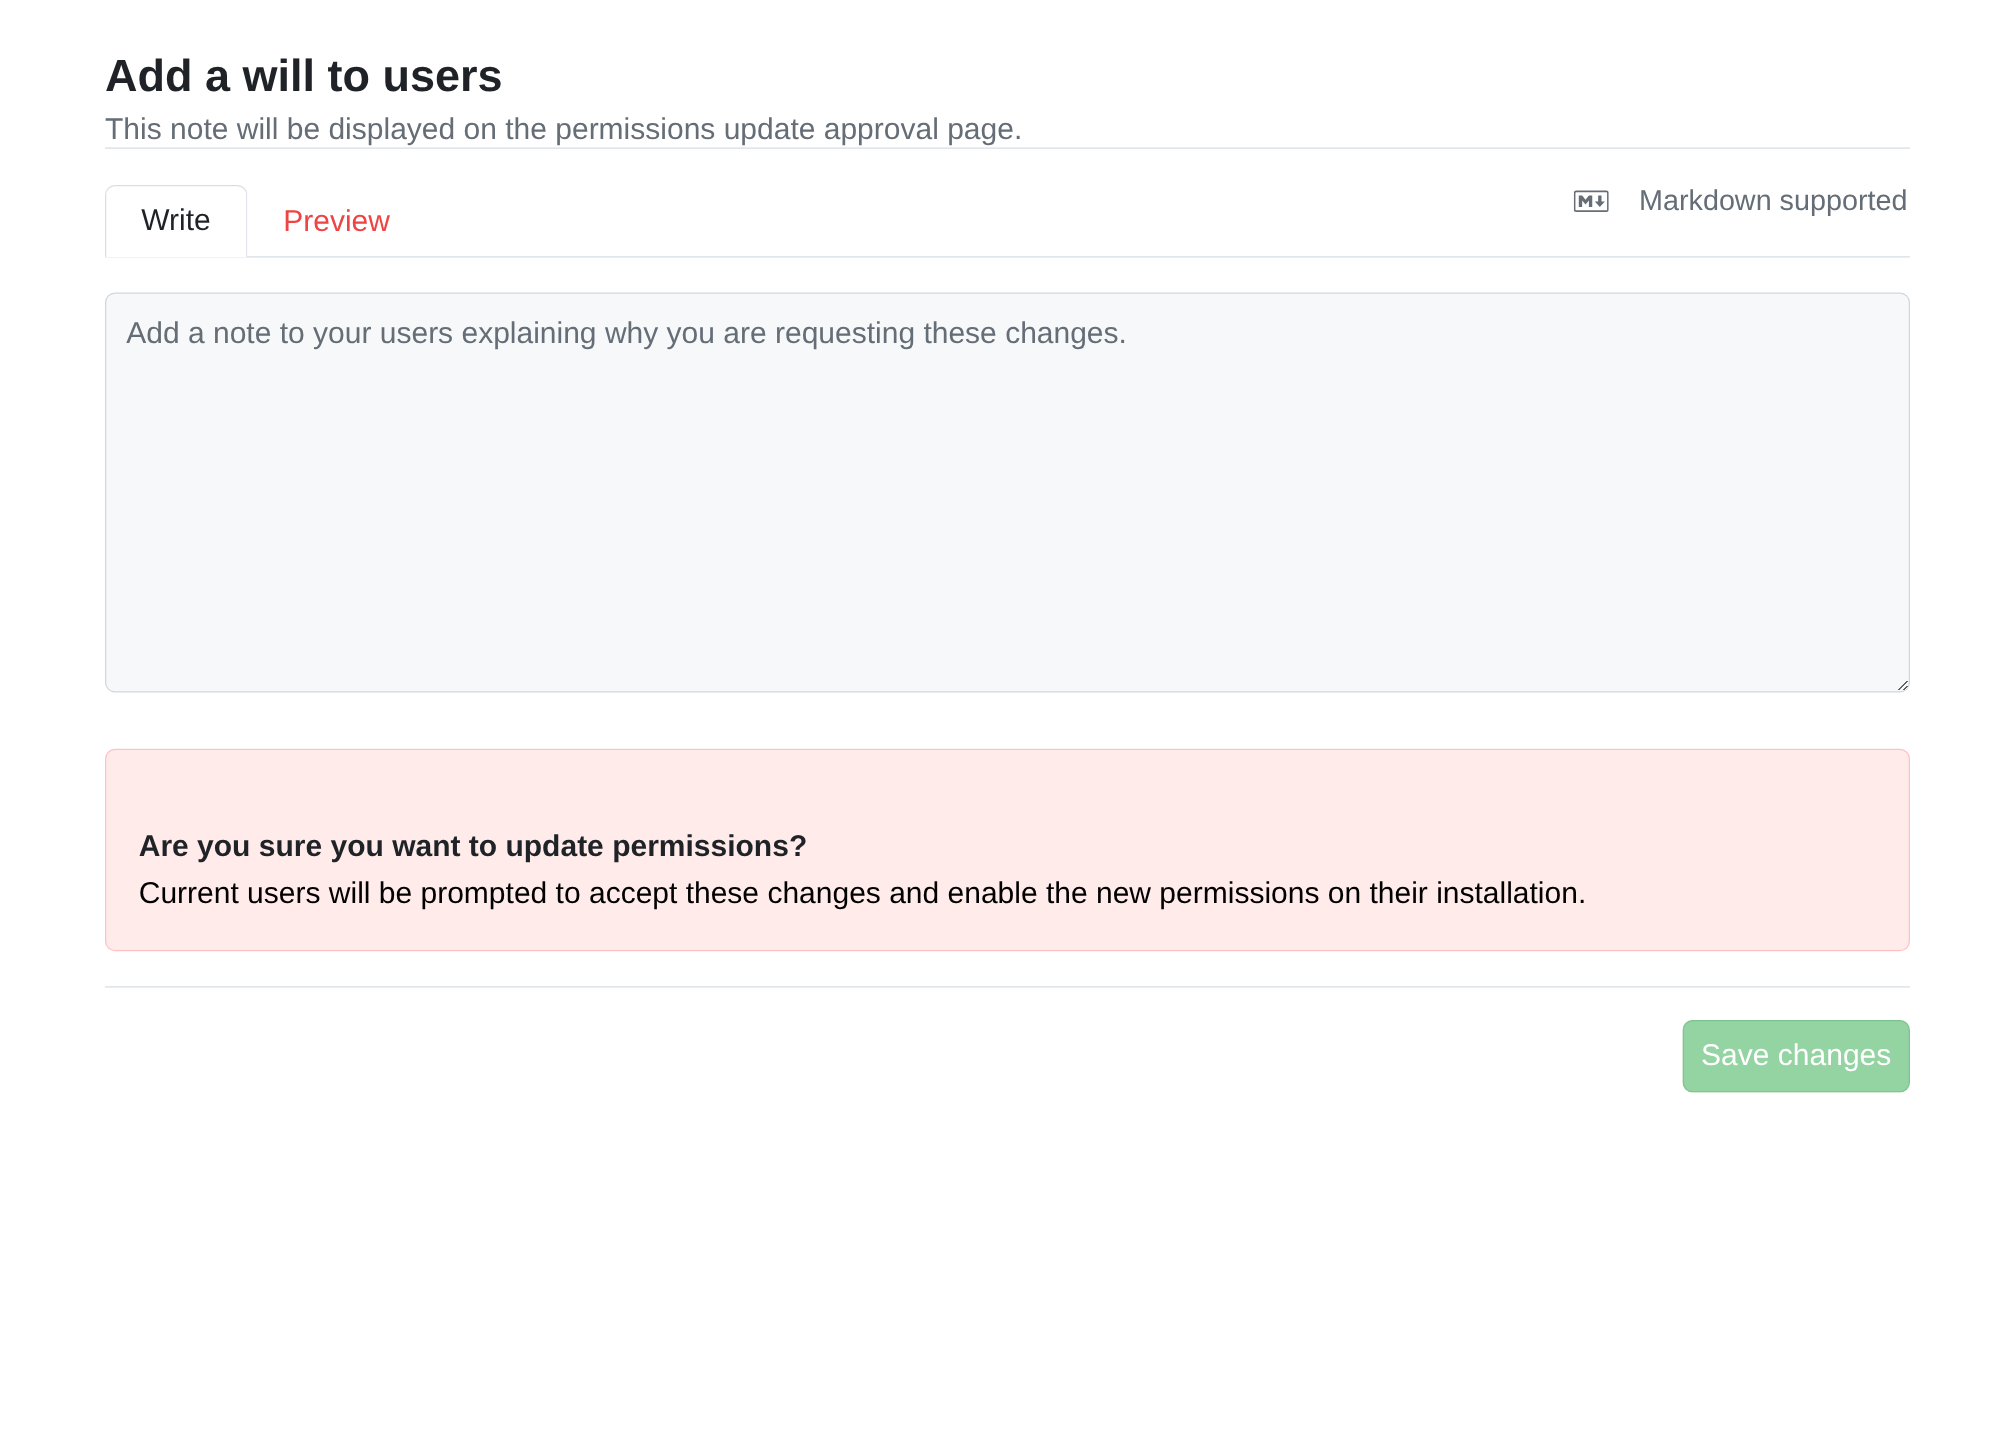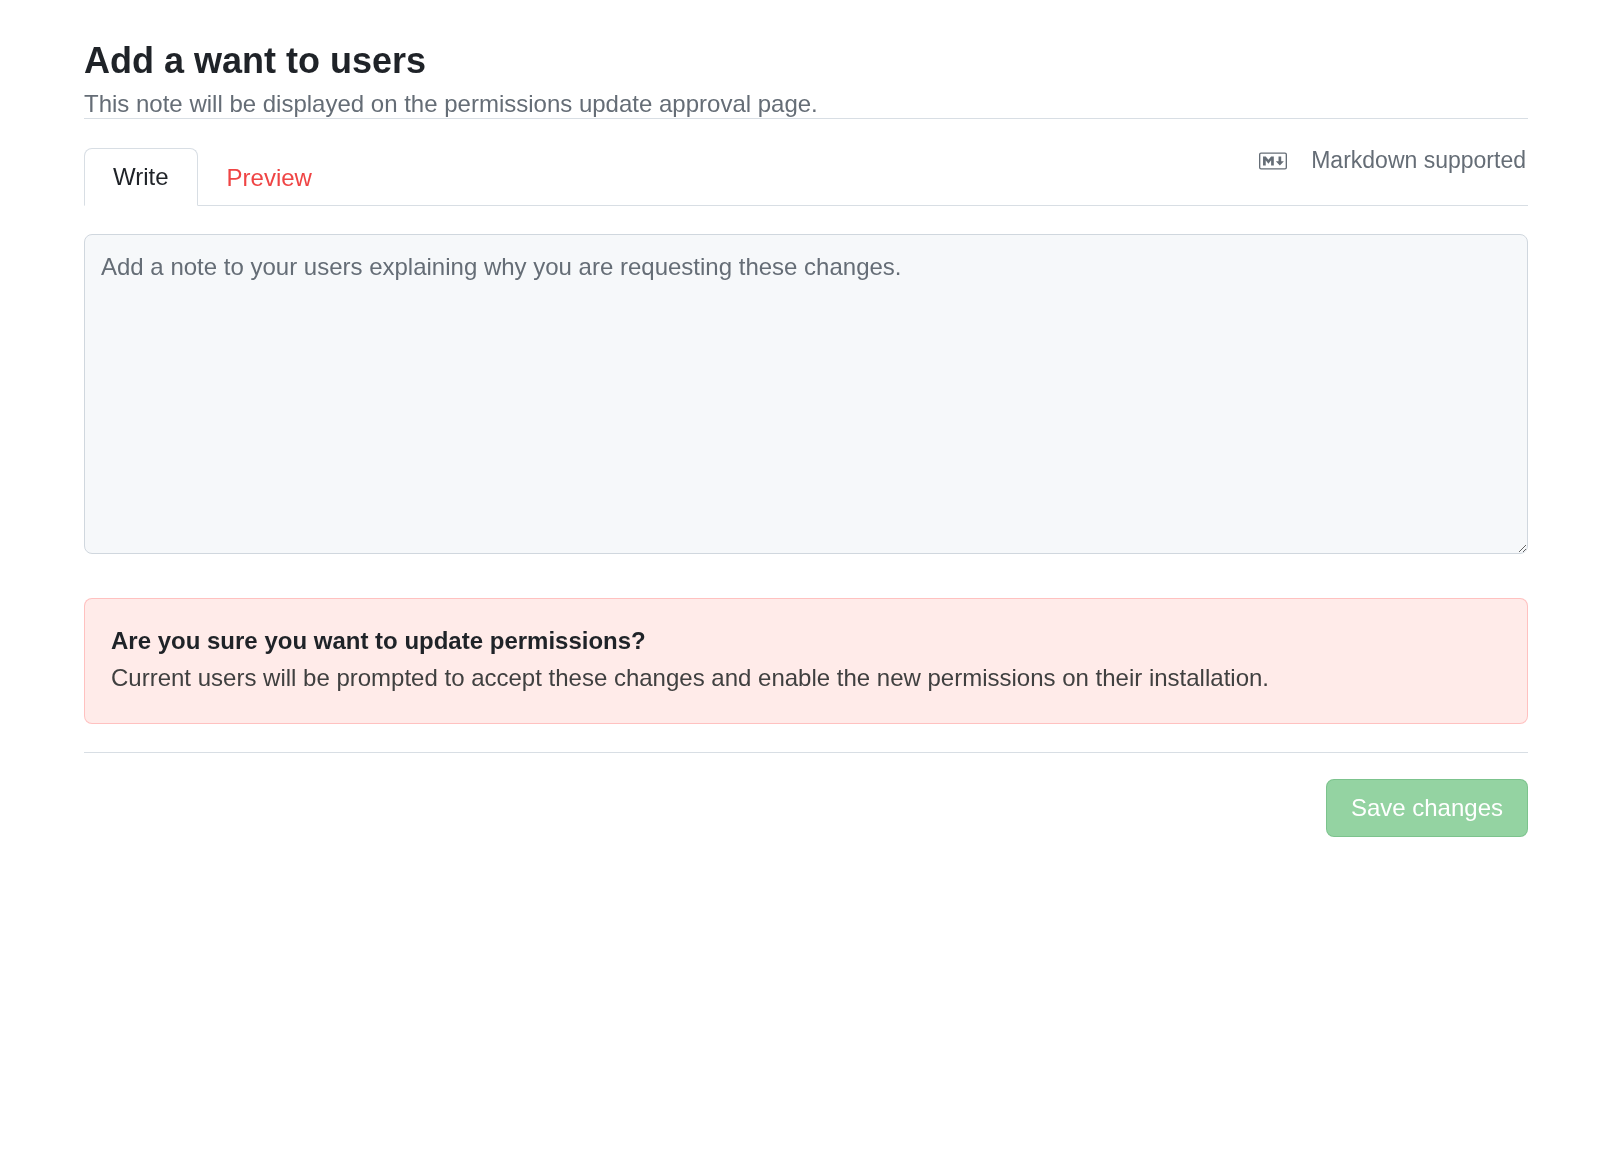--- a/index.html
+++ b/index.html
@@ -93,53 +93,54 @@
       padding: 28px 26px;
       background: #ffebe9;
       border: 1px solid rgba(255, 129, 130, 0.4);
       border-radius: 8px;
     }
     .alert-title {
       font-size: 24px;
       font-weight: 700;
       color: #1f2328;
       margin-bottom: 6px;
+      margin-top: 36px;
     }
     .alert-body {
       font-size: 24px;
-      color: #404040;
+      color: #000000;
       line-height: 1.4;
     }
     .divider {
       margin-top: 28px;
       border: none;
       border-top: 1px solid #d8dee4;
     }
     .footer-actions {
       display: flex;
       justify-content: flex-end;
       margin-top: 26px;
     }
     .save-button {
       font-size: 24px;
       font-weight: 500;
       color: #ffffff;
       background: #94d3a2;
       border: 1px solid rgba(31, 136, 61, 0.2);
       border-radius: 8px;
-      padding: 14px 24px;
+      padding: 14px 14px;
       cursor: not-allowed;
     }
   </style>
 </head>
 <body>
 
 
 
-<h1 class="page-title">Add a want to users</h1>
+<h1 class="page-title">Add a will to users</h1>
 <p class="page-subtitle">This note will be displayed on the permissions update approval page.</p>
 
 <div class="tab-bar">
   <div class="tabs">
     <button class="tab active">Write</button>
     <button class="tab">Preview</button>
   </div>
   <div class="markdown-support">
     <span class="markdown-icon">
       <svg width="28" height="18" viewBox="0 0 208 128" xmlns="http://www.w3.org/2000/svg">

